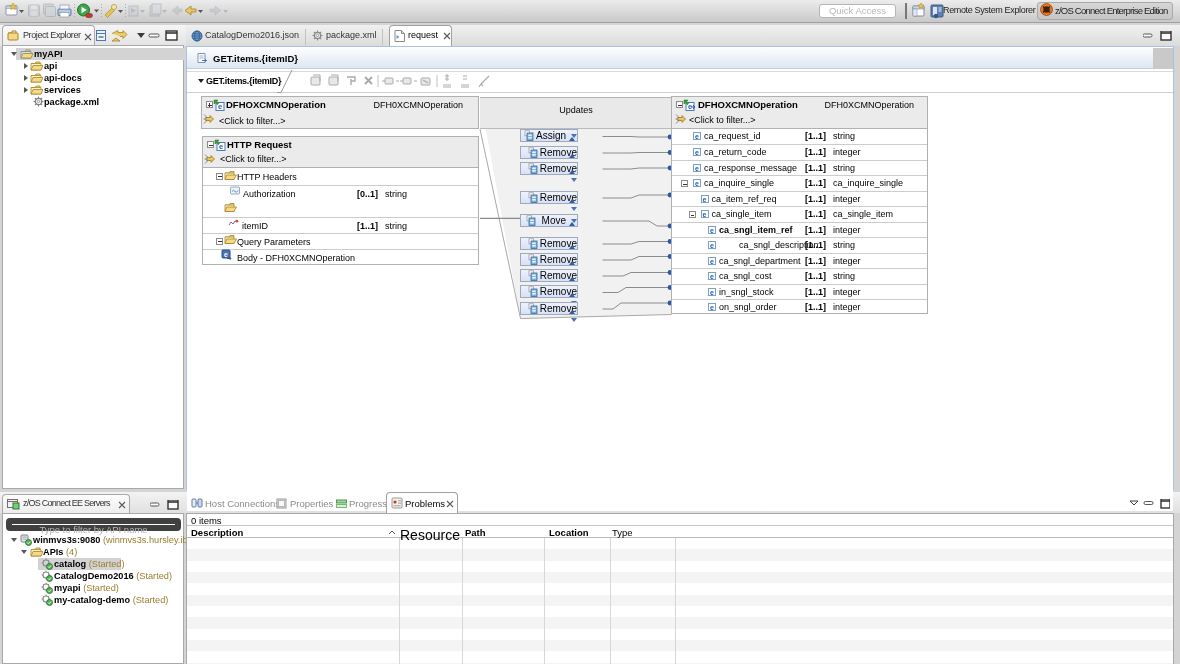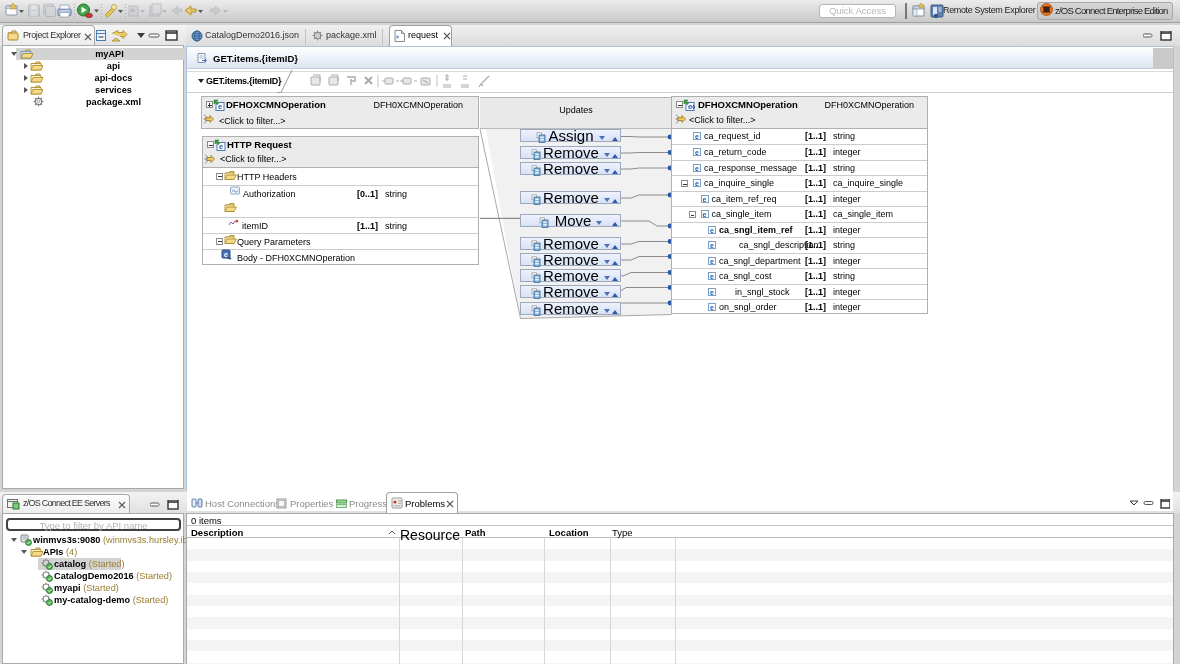--- a/index.html
+++ b/index.html
@@ -29,21 +29,21 @@
 .mbox { position:absolute; border:1px solid #b0b0b0; background:#fff; }
 .mrow { position:absolute; left:0; width:100%; border-top:1px solid #cccccc; font-size:9px; white-space:nowrap; }
 .gray { background:#ebebeb; }
 .card { position:absolute; font-weight:bold; }
 .typ { position:absolute; }
 .eicon { position:absolute; width:8px; height:8px; background:#fff; border:1px solid #7aa0c8; color:#1c5bb0; font-size:7px; font-weight:bold; text-align:center; line-height:7px; top:3px; }
 .exp { position:absolute; width:7px; height:7px; background:#fff; border:1px solid #8a8a8a; top:4px; }
 .exp:before { content:""; position:absolute; left:1px; top:2.5px; width:3.5px; height:1px; background:#333; }
 .exp.plus:after { content:""; position:absolute; left:2.2px; top:1.2px; width:1px; height:3.5px; background:#333; }
 
-.xform { position:absolute; left:520px; width:101px; height:13px; background:linear-gradient(#eef2fc,#d8e1f5); border:1px solid #9fa9bd; font-size:15px; text-align:center; line-height:11px; }
+.xform { position:absolute; left:520px; width:58px; height:13px; background:linear-gradient(#eef2fc,#d8e1f5); border:1px solid #9fa9bd; font-size:10px; text-align:right; line-height:11px; }
 .xdd { display:inline-block; margin-left:5px; width:0; height:0; border-left:3.2px solid transparent; border-right:3.2px solid transparent; border-top:4px solid #4a72b8; vertical-align:1px; }
 .warn { position:absolute; right:2px; bottom:0px; width:0; height:0; border-left:3.2px solid transparent; border-right:3.2px solid transparent; border-bottom:4.5px solid #2f5da8; }
 </style>
 </head>
 <body>
 
 <div id="topbar" class="abs"></div>
 <svg class="abs" style="left:0;top:0;" width="260" height="23" viewBox="0 0 260 23">
 
   <rect x="6" y="6" width="11" height="9" rx="1" fill="#fdfdfd" stroke="#8a97ad"></rect>
@@ -113,21 +113,21 @@
   <circle cx="6.5" cy="6.5" r="6" fill="#e87722" stroke="#9c4a0e" stroke-width=".8"></circle>
   <circle cx="6.5" cy="6.5" r="3.2" fill="#3a2417"></circle>
   <path d="M3 3.5 L10 9.5 M10 3.5 L3 9.5" stroke="#3a2417" stroke-width="1.4"></path>
 </svg>
 <div class="persp" style="left:943px; top:5px; white-space:nowrap; font-size:9px; letter-spacing:-0.35px;">Remote System Explorer</div>
 <div class="persp" style="left:1055px; top:5px; white-space:nowrap; font-size:9.5px; letter-spacing:-0.78px;">z/OS Connect Enterprise Edition</div>
 
 <div class="abs" style="left:0; top:25px; width:186px; height:21px; background:linear-gradient(#f5f5f5,#e3e3e3);"></div>
 <div class="abs" style="left:186px; top:25px; width:994px; height:21px; background:linear-gradient(#f0f0f0,#dcdcdc);"></div>
 <div class="abs" style="left:0; top:492px; width:1180px; height:21px; background:linear-gradient(#f3f3f3,#e0e0e0);"></div>
-<div class="abs" id="pe" style="left:2px; top:25px; width:182px; height:456px;text-align:center;">
+<div class="abs" id="pe" style="left:2px; top:25px; width:182px; height:456px;">
   <div class="viewtab" style="left:0; top:0; width:93px; height:21px;"></div>
   <svg class="abs" style="left:5px;top:4px;" width="13" height="13" viewBox="0 0 13 13">
     <path d="M1 4 l4 0 0-2 4 0 0 2" fill="none" stroke="#a8861c" stroke-width="1"></path>
     <rect x="1" y="4" width="10" height="7" rx="1" fill="#f4d98a" stroke="#a8861c"></rect>
   </svg>
   <div class="vtxt" style="left:21px; top:5px;">Project Explorer</div>
   <div class="x16" style="left:82px; top:8px;">
       <svg width="8" height="8" viewBox="0 0 8 8" style="display:block;">
         <path d="M1 1 L7 7 M7 1 L1 7" stroke="#5a5a5a" stroke-width="1.1" fill="none"></path>
       </svg>
@@ -204,21 +204,21 @@
       <svg width="8" height="8" viewBox="0 0 8 8" style="display:block;">
         <path d="M1 1 L7 7 M7 1 L1 7" stroke="#5a5a5a" stroke-width="1.1" fill="none"></path>
       </svg>
     </div>
   <svg class="abs" style="left:148px; top:6px;" width="30" height="10" viewBox="0 0 30 10">
       <rect x="0" y="3" width="9" height="3" rx="1.4" fill="#fcfcfc" stroke="#555"></rect>
       <rect x="18" y="0" width="10" height="9" fill="#fcfcfc" stroke="#333" stroke-width="1.4"></rect>
       <line x1="18" y1="2" x2="28" y2="2" stroke="#333" stroke-width="1.6"></line>
     </svg>
   <div class="abs" style="left:0; top:19px; width:182px; height:151px; background:#fff; border:1px solid #a9a9a9;">
-    <div class="abs" style="left:3px; top:4px; width:175px; height:13px; border:2px solid #404040; border-radius:4px; color:#b4b4b4; font-size:9.5px; text-align:center; line-height:12px;">Type to filter by API name</div>
+    <div class="abs" style="left:3px; top:4px; width:175px; height:13px; border:6px solid #404040; border-radius:4px; color:#b4b4b4; font-size:9.5px; text-align:center; line-height:12px;">Type to filter by API name</div>
     <div class="trow" style="top:20px;"><i class="arrowD" style="left:8px;"></i><span class="ticon" style="left:17px;">
           <svg width="12" height="12" viewBox="0 0 12 12">
             <rect x="1" y="1" width="7" height="7" rx="1" fill="#e8e8e8" stroke="#808080"></rect>
             <rect x="2.5" y="2.5" width="4" height="1.2" fill="#9ab0cc"></rect>
             <rect x="2.5" y="4.5" width="4" height="1.2" fill="#b8b8b8"></rect>
             <circle cx="8.5" cy="8.5" r="3" fill="#52b152" stroke="#1d7026" stroke-width=".8"></circle>
             <path d="M7 8.5 l1.2 1.2 2-2.2" stroke="#fff" stroke-width=".9" fill="none"></path>
           </svg>
         </span><span style="margin-left:30px; font-weight:bold;">winmvs3s:9080</span> <span style="color:#9a7d2e;">(winmvs3s.hursley.ibm.c</span></div>
     <div class="trow" style="top:32px;"><i class="arrowD" style="left:18px;"></i><span class="ticon" style="left:27px;">
@@ -483,21 +483,21 @@
   <div class="mrow" style="top:31.5px; height:15.5px; line-height:15.5px;border-top:none;"><span class="eicon" style="left:21px;">e</span><span style="margin-left:32px;">ca_request_id</span><span class="card" style="left:133px;">[1..1]</span><span class="typ" style="left:161px;">string</span></div>
       <div class="mrow" style="top:47px; height:15.5px; line-height:15.5px;"><span class="eicon" style="left:21px;">e</span><span style="margin-left:32px;">ca_return_code</span><span class="card" style="left:133px;">[1..1]</span><span class="typ" style="left:161px;">integer</span></div>
       <div class="mrow" style="top:62.5px; height:15.5px; line-height:15.5px;"><span class="eicon" style="left:21px;">e</span><span style="margin-left:32px;">ca_response_message</span><span class="card" style="left:133px;">[1..1]</span><span class="typ" style="left:161px;">string</span></div>
       <div class="mrow" style="top:78px; height:15.5px; line-height:15.5px;"><span class="exp" style="left:9px; top:4px;"></span><span class="eicon" style="left:21px;">e</span><span style="margin-left:32px;">ca_inquire_single</span><span class="card" style="left:133px;">[1..1]</span><span class="typ" style="left:161px;">ca_inquire_single</span></div>
       <div class="mrow" style="top:93.5px; height:15.5px; line-height:15.5px;"><span class="eicon" style="left:28.5px;">e</span><span style="margin-left:39.5px;">ca_item_ref_req</span><span class="card" style="left:133px;">[1..1]</span><span class="typ" style="left:161px;">integer</span></div>
       <div class="mrow" style="top:109px; height:15.5px; line-height:15.5px;"><span class="exp" style="left:16.5px; top:4px;"></span><span class="eicon" style="left:28.5px;">e</span><span style="margin-left:39.5px;">ca_single_item</span><span class="card" style="left:133px;">[1..1]</span><span class="typ" style="left:161px;">ca_single_item</span></div>
       <div class="mrow" style="top:124.5px; height:15.5px; line-height:15.5px;"><span class="eicon" style="left:36px;">e</span><span style="margin-left:47px;font-weight:bold;">ca_sngl_item_ref</span><span class="card" style="left:133px;">[1..1]</span><span class="typ" style="left:161px;">integer</span></div>
       <div class="mrow" style="top:140px; height:15.5px; line-height:15.5px;padding-left:20px;"><span class="eicon" style="left:36px;">e</span><span style="margin-left:47px;">ca_sngl_description</span><span class="card" style="left:133px;">[1..1]</span><span class="typ" style="left:161px;">string</span></div>
       <div class="mrow" style="top:155.5px; height:15.5px; line-height:15.5px;"><span class="eicon" style="left:36px;">e</span><span style="margin-left:47px;">ca_sngl_department</span><span class="card" style="left:133px;">[1..1]</span><span class="typ" style="left:161px;">integer</span></div>
       <div class="mrow" style="top:171px; height:15.5px; line-height:15.5px;"><span class="eicon" style="left:36px;">e</span><span style="margin-left:47px;">ca_sngl_cost</span><span class="card" style="left:133px;">[1..1]</span><span class="typ" style="left:161px;">string</span></div>
-      <div class="mrow" style="top:186.5px; height:15.5px; line-height:15.5px;padding-left:16px;"><span class="eicon" style="left:36px;">e</span><span style="margin-left:47px;">in_sngl_stock</span><span class="card" style="left:133px;">[1..1]</span><span class="typ" style="left:161px;">integer</span></div>
+      <div class="mrow" style="top:186.5px; height:15.5px; line-height:15.5px;"><span class="eicon" style="left:36px;">e</span><span style="margin-left:47px;">in_sngl_stock</span><span class="card" style="left:133px;">[1..1]</span><span class="typ" style="left:161px;">integer</span></div>
       <div class="mrow" style="top:202px; height:15.5px; line-height:15.5px;"><span class="eicon" style="left:36px;">e</span><span style="margin-left:47px;">on_sngl_order</span><span class="card" style="left:133px;">[1..1]</span><span class="typ" style="left:161px;">integer</span></div>
     </div>
 <div class="xform" style="top:129px;"><svg width="10" height="11" viewBox="0 0 10 11" style="vertical-align:-2px;">
         <rect x="1" y="0.8" width="4.5" height="5" fill="#fff" stroke="#9a9a9a" stroke-width="0.8"></rect>
         <rect x="3" y="3" width="6" height="7.5" fill="#7aadd4" stroke="#3c6e9e" stroke-width="0.8"></rect>
         <rect x="4.2" y="4.5" width="3.6" height="1.6" fill="#e8f2fa"></rect>
         <rect x="4.2" y="7" width="3.6" height="1.6" fill="#e8f2fa"></rect>
       </svg><span style="margin-left:2px;">Assign</span><span class="xdd"></span><span class="warn"></span></div>
     <div class="xform" style="top:145.5px;"><svg width="10" height="11" viewBox="0 0 10 11" style="vertical-align:-2px;">
         <rect x="1" y="0.8" width="4.5" height="5" fill="#fff" stroke="#9a9a9a" stroke-width="0.8"></rect>

